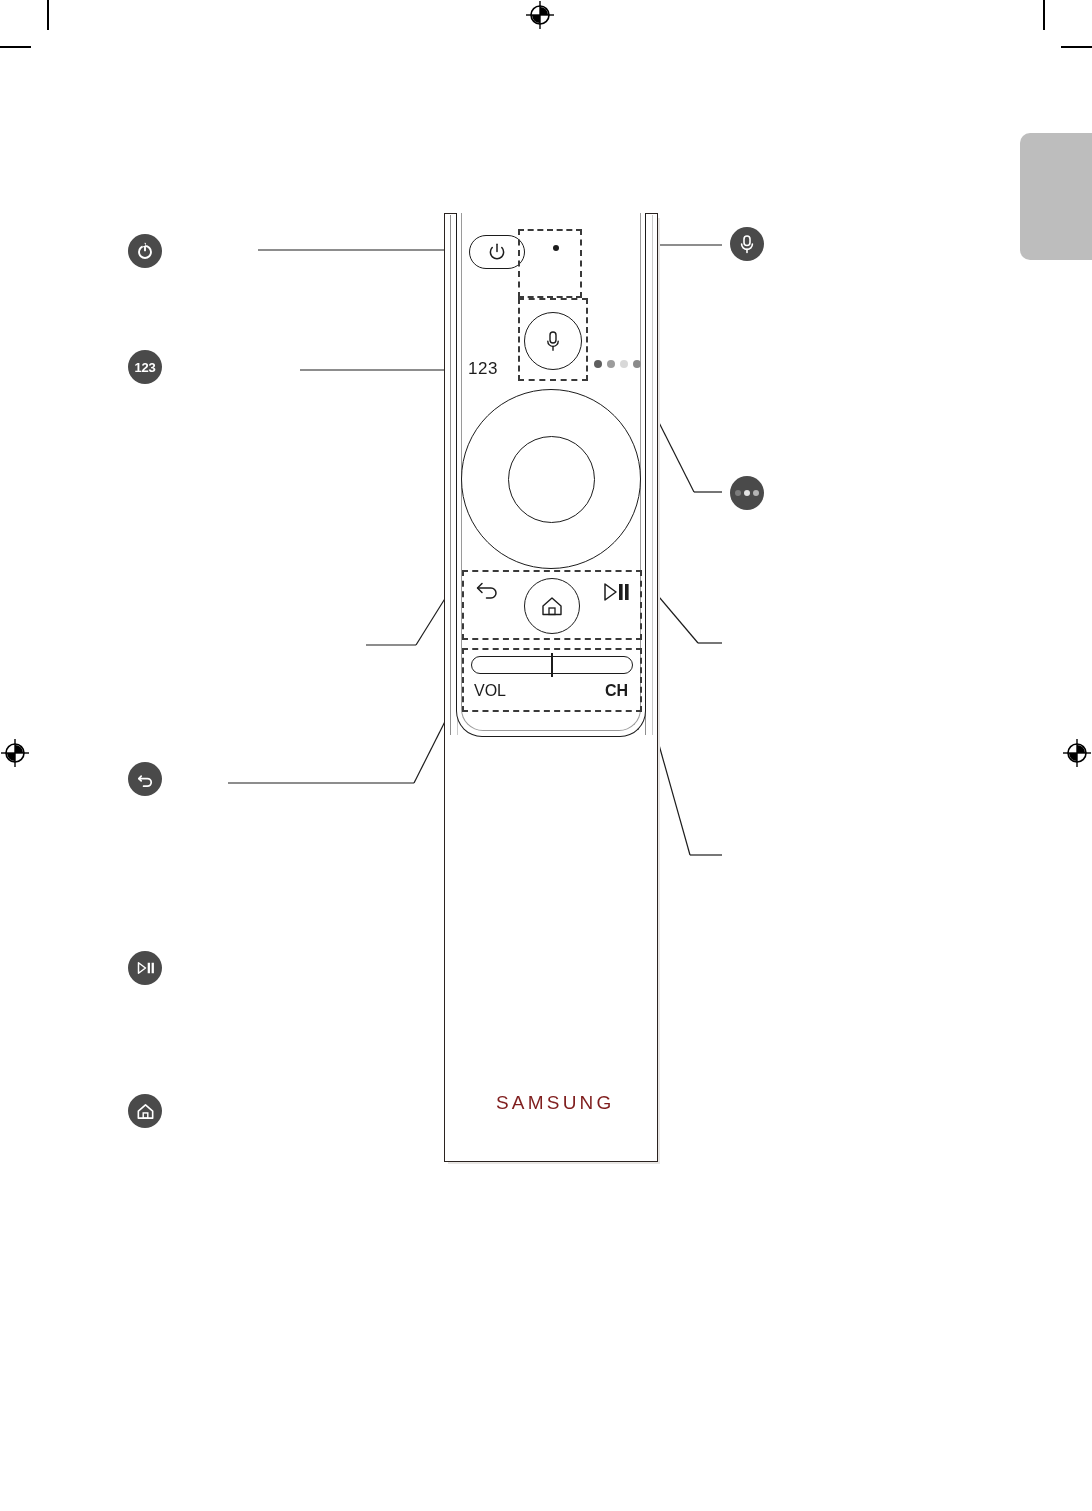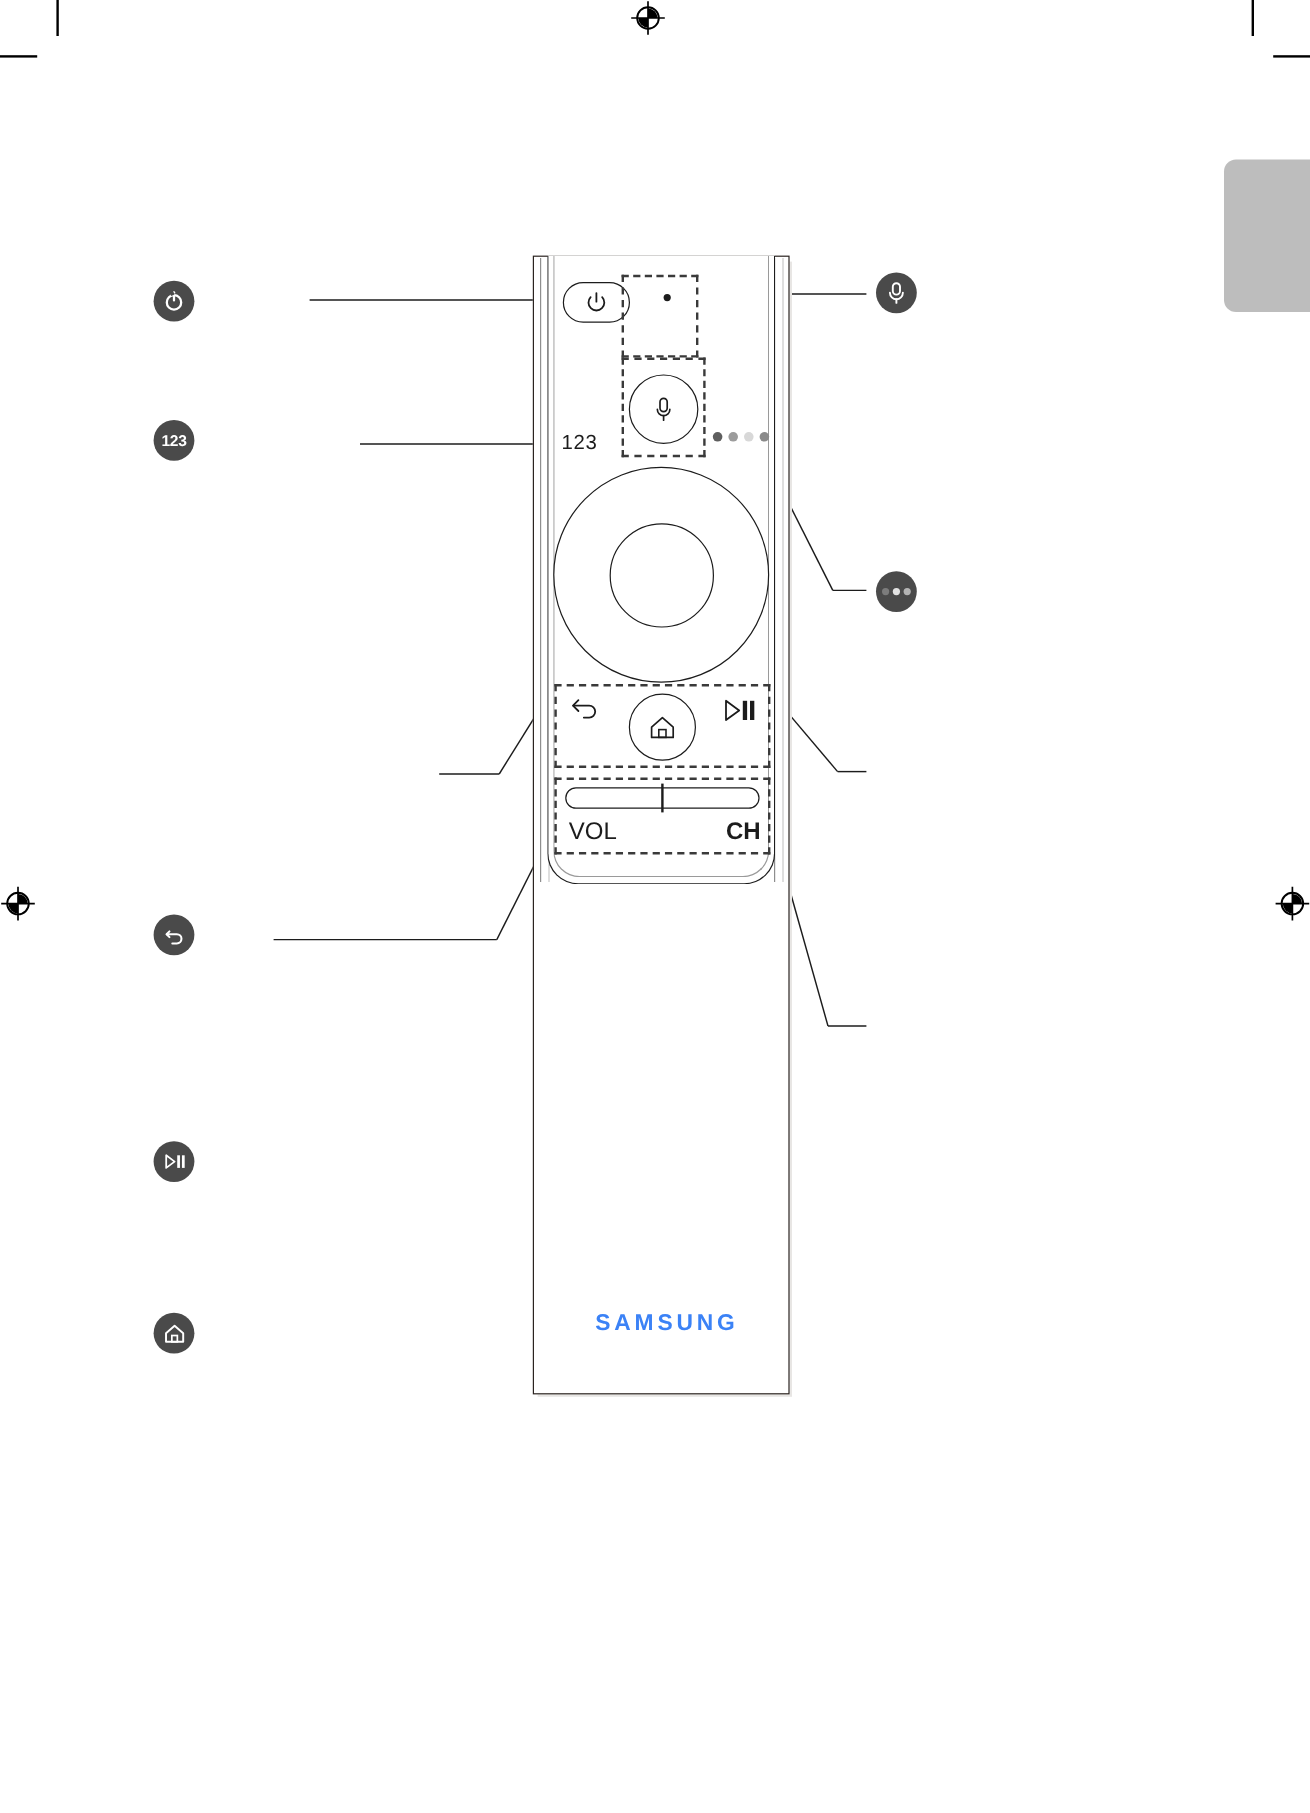--- a/index.html
+++ b/index.html
@@ -202,30 +202,30 @@
     border-radius: 9px;
     background: #ffffff;
   }
   .rocker-divider {
     position: absolute;
     width: 1.6px;
     background: #1c1c1c;
   }
   .rocker-label {
     position: absolute;
-    font-size: 20px;
+    font-size: 16px;
     color: #1c1c1c;
     font-family: "Liberation Sans", sans-serif;
   }
   .brand {
     position: absolute;
     font-size: 19px;
-    font-weight: bold;
+    font-weight: normal;
     letter-spacing: 3.2px;
-    color: #3b82f6;
+    color: #7f1d1d;
     font-family: "Liberation Sans", sans-serif;
   }
 </style>
 </head>
 <body>
 
 <div id="page">
 
   <div class="crop-line" style="left:47px;top:0;width:1.6px;height:30px;"></div>
   <div class="crop-line" style="left:0;top:46px;width:31px;height:1.6px;"></div>

